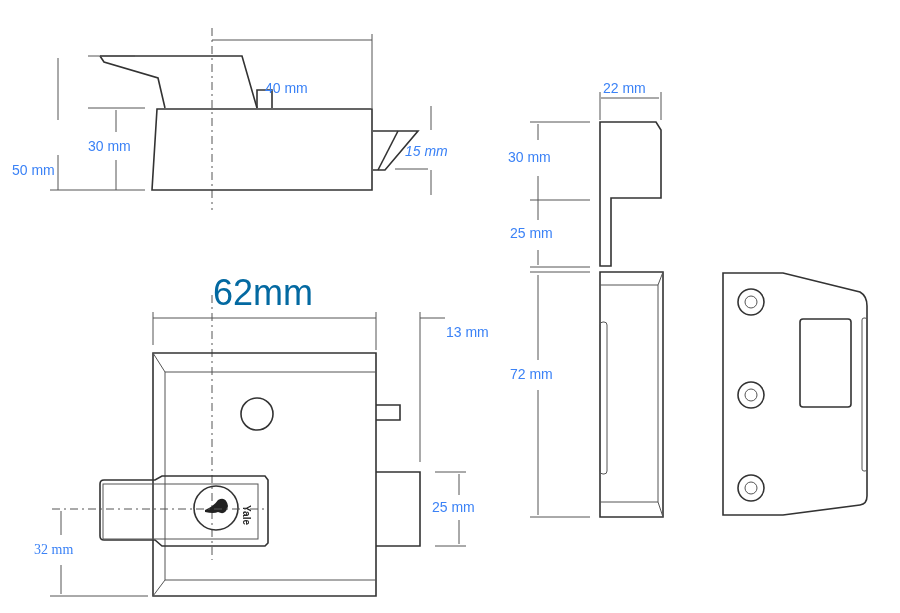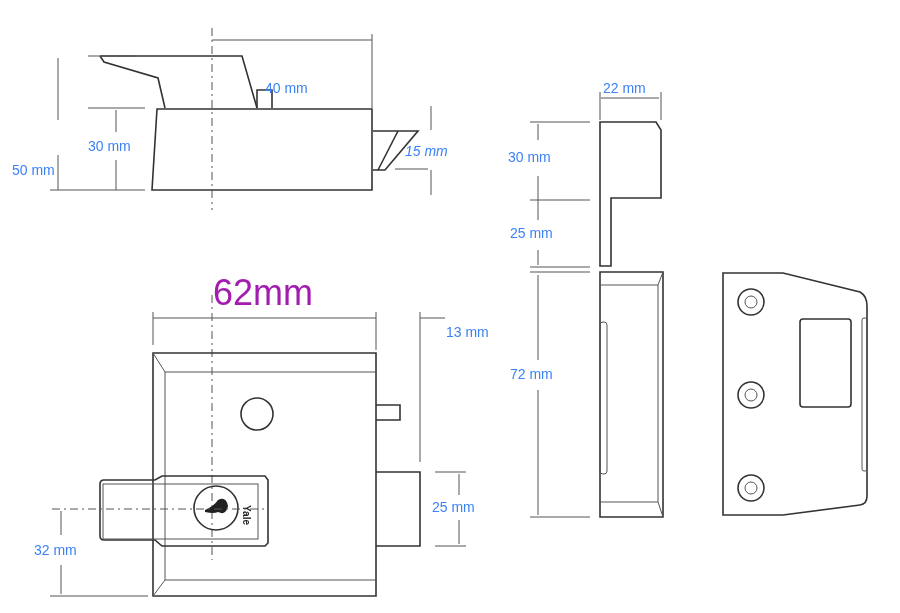--- a/index.html
+++ b/index.html
@@ -2,21 +2,21 @@
 <html><head>
 <meta charset="utf-8">
 <style>
   html,body{margin:0;padding:0;background:#fff;}
   body{width:900px;height:613px;position:relative;overflow:hidden;font-family:"Liberation Sans",sans-serif;}
   svg{position:absolute;left:0;top:0;}
   .ln{stroke:#333;stroke-width:1.6;fill:none;}
   .thin{stroke:#555;stroke-width:1;fill:none;}
   .dash{stroke:#555;stroke-width:1;fill:none;stroke-dasharray:8 4 2 4;}
   .lbl{position:absolute;font-size:14px;color:#3b82f6;white-space:nowrap;}
-  .big{position:absolute;font-size:36px;color:#a21caf;white-space:nowrap;}
+  .big{position:absolute;font-size:36px;color:#0369a1;white-space:nowrap;}
 </style>
 </head>
 <body>
 
 <svg width="900" height="613" viewBox="0 0 900 613">
 
   <g>
     <line class="dash" x1="212" y1="28" x2="212" y2="210"></line>
     <line class="thin" x1="212" y1="40" x2="372" y2="40"></line>
     <line class="thin" x1="372" y1="34" x2="372" y2="108"></line>
@@ -108,13 +108,13 @@
 <div class="lbl" style="left:405px;top:143px;font-style:italic;">15 mm</div>
 
 <div class="lbl" style="left:603px;top:80px;">22 mm</div>
 <div class="lbl" style="left:508px;top:149px;">30 mm</div>
 <div class="lbl" style="left:510px;top:225px;">25 mm</div>
 <div class="lbl" style="left:510px;top:366px;">72 mm</div>
 
 <div class="big" style="left:213px;top:272px;">62mm</div>
 <div class="lbl" style="left:446px;top:324px;">13 mm</div>
 <div class="lbl" style="left:432px;top:499px;">25 mm</div>
-<div class="lbl" style="left:34px;top:542px;">32 mm</div>
+<div class="lbl" style="left:34px;top:542px;font-family:Liberation Serif, serif;">32 mm</div>
 
 </body></html>

